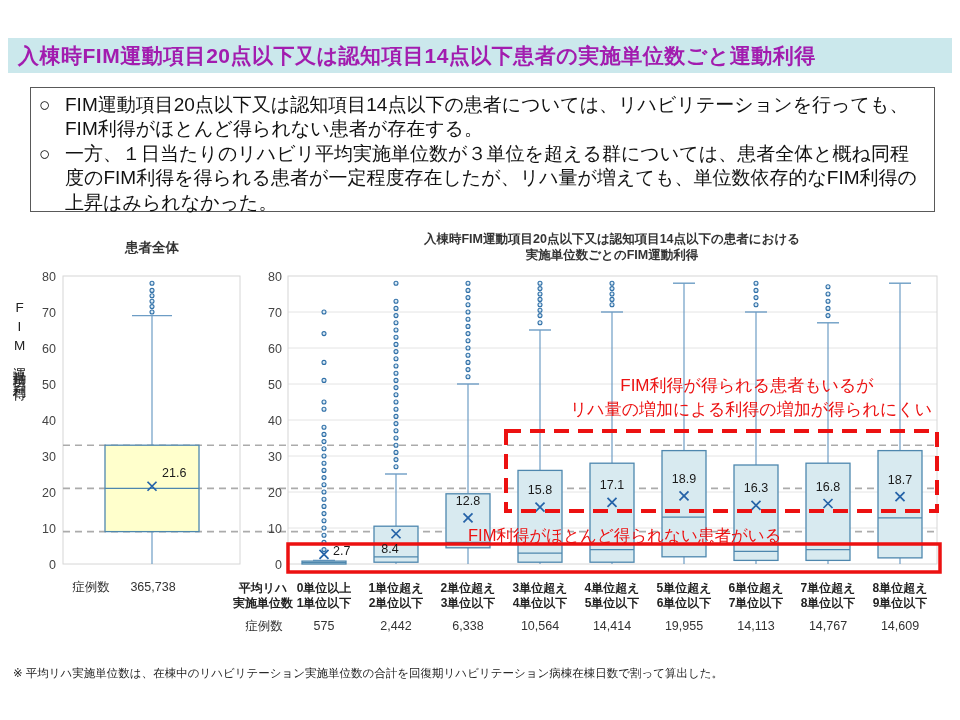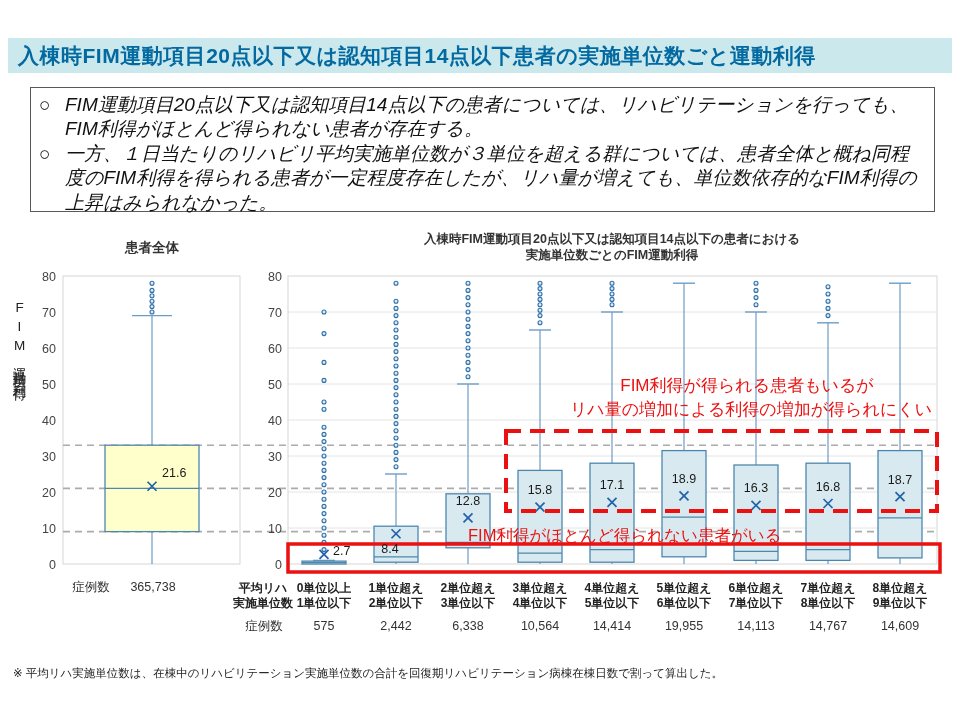--- a/index.html
+++ b/index.html
@@ -1,25 +1,25 @@
 <!DOCTYPE html>
 <html><head>
 <meta charset="utf-8">
 <style>
   html,body{margin:0;padding:0;background:#fff;}
   body{width:960px;height:720px;position:relative;overflow:hidden;
        font-family:"Liberation Sans","DejaVu Sans",sans-serif;color:#111;}
   .title-bar{position:absolute;left:8px;top:38px;width:944px;height:35px;
        background:#cbe8ec;display:flex;align-items:center;z-index:2;}
-  .title-bar span{font-size:21px;font-weight:bold;color:#0369a1;padding-left:10px;letter-spacing:.5px;white-space:nowrap;}
+  .title-bar span{font-size:21px;font-weight:bold;color:#a21caf;padding-left:10px;letter-spacing:.5px;white-space:nowrap;}
   .summary-box{position:absolute;left:30px;top:87px;width:905px;height:125px;
        border:1.5px solid #595959;box-sizing:border-box;padding:5px 10px 4px 8px;z-index:2;}
   .bullet{display:flex;font-size:19px;line-height:24.4px;color:#111;font-weight:500;}
   .bullet .marker{width:26px;flex:0 0 26px;text-align:left;}
-  .bullet .btext{flex:1;font-style:italic;}
+  .bullet .btext{flex:1;}
   .ylabel-v{position:absolute;left:10px;top:300px;z-index:2;
        writing-mode:vertical-rl;text-orientation:upright;
        font-size:13.5px;font-weight:500;color:#222;letter-spacing:4px;}
   .footnote{position:absolute;left:13px;top:666px;font-size:11.5px;color:#222;z-index:2;}
   #charts{position:absolute;left:0;top:0;z-index:1;}
 </style>
 </head>
 <body>
 
 <div>

